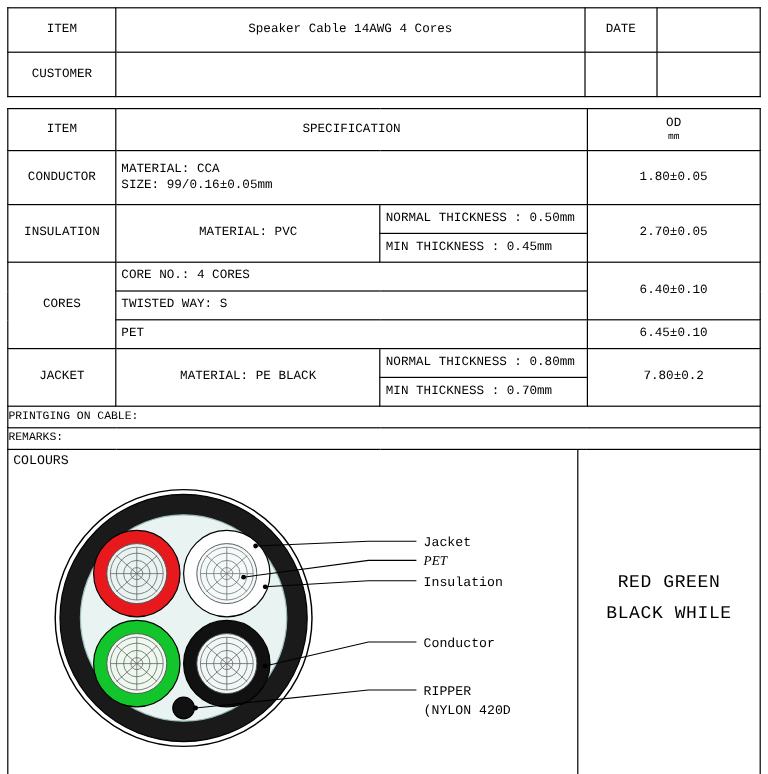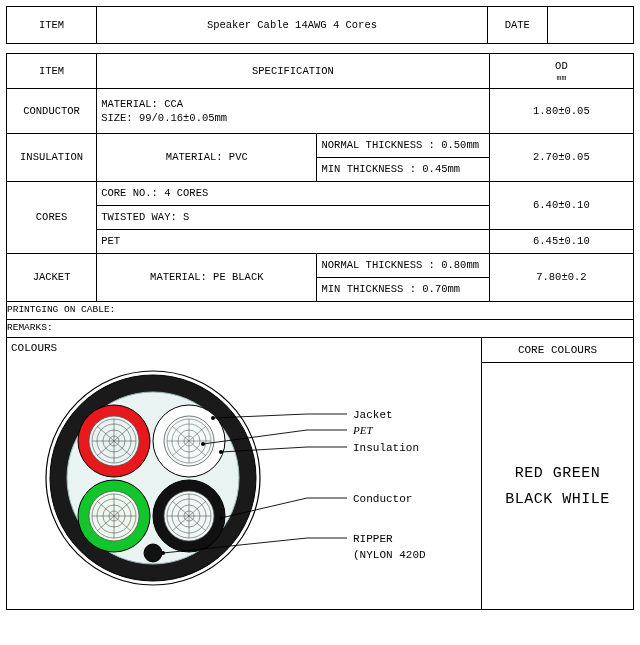--- a/index.html
+++ b/index.html
@@ -115,20 +115,26 @@
       <col style="width:60px">
       <col style="width:86px">
     </colgroup>
     <tbody>
         <tr>
       <td class="ctr hdr-cell">ITEM</td>
       <td class="ctr" style="height:32px;">Speaker Cable 14AWG 4 Cores</td>
       <td class="ctr hdr-cell">DATE</td>
       <td class="ctr"></td>
     </tr>
+    <tr>
+      <td class="ctr hdr-cell" style="height:32px;">CUSTOMER</td>
+      <td class="ctr"></td>
+      <td class="ctr"></td>
+      <td class="ctr"></td>
+    </tr>
   </tbody>
     </table>
 
   <div class="gap"></div>
 
   <table class="tbl">
     <colgroup>
       <col style="width:90px">
       <col style="width:220px">
       <col style="width:172px">
@@ -193,21 +199,20 @@
     <tr class="thin">
       <td class="lft" colspan="4">REMARKS:</td>
     </tr>
   </tbody>
     </table>
 
   <div class="pic-wrap">
     <div class="pic-label">COLOURS</div>
 
     <div class="core-colours-box">
-      <div class="cc-title">CORE COLOURS</div>
       <div class="cc-body">
         <div>RED  GREEN</div>
         <div>BLACK WHILE</div>
       </div>
     </div>
 
     <svg class="drawing" viewBox="0 0 474 260">
 
       <circle cx="146" cy="130" r="107" fill="#ffffff" stroke="#000000" stroke-width="1.2"></circle>
       <circle cx="146" cy="130" r="103" fill="#1a1a1a" stroke="#000000" stroke-width="1"></circle>

